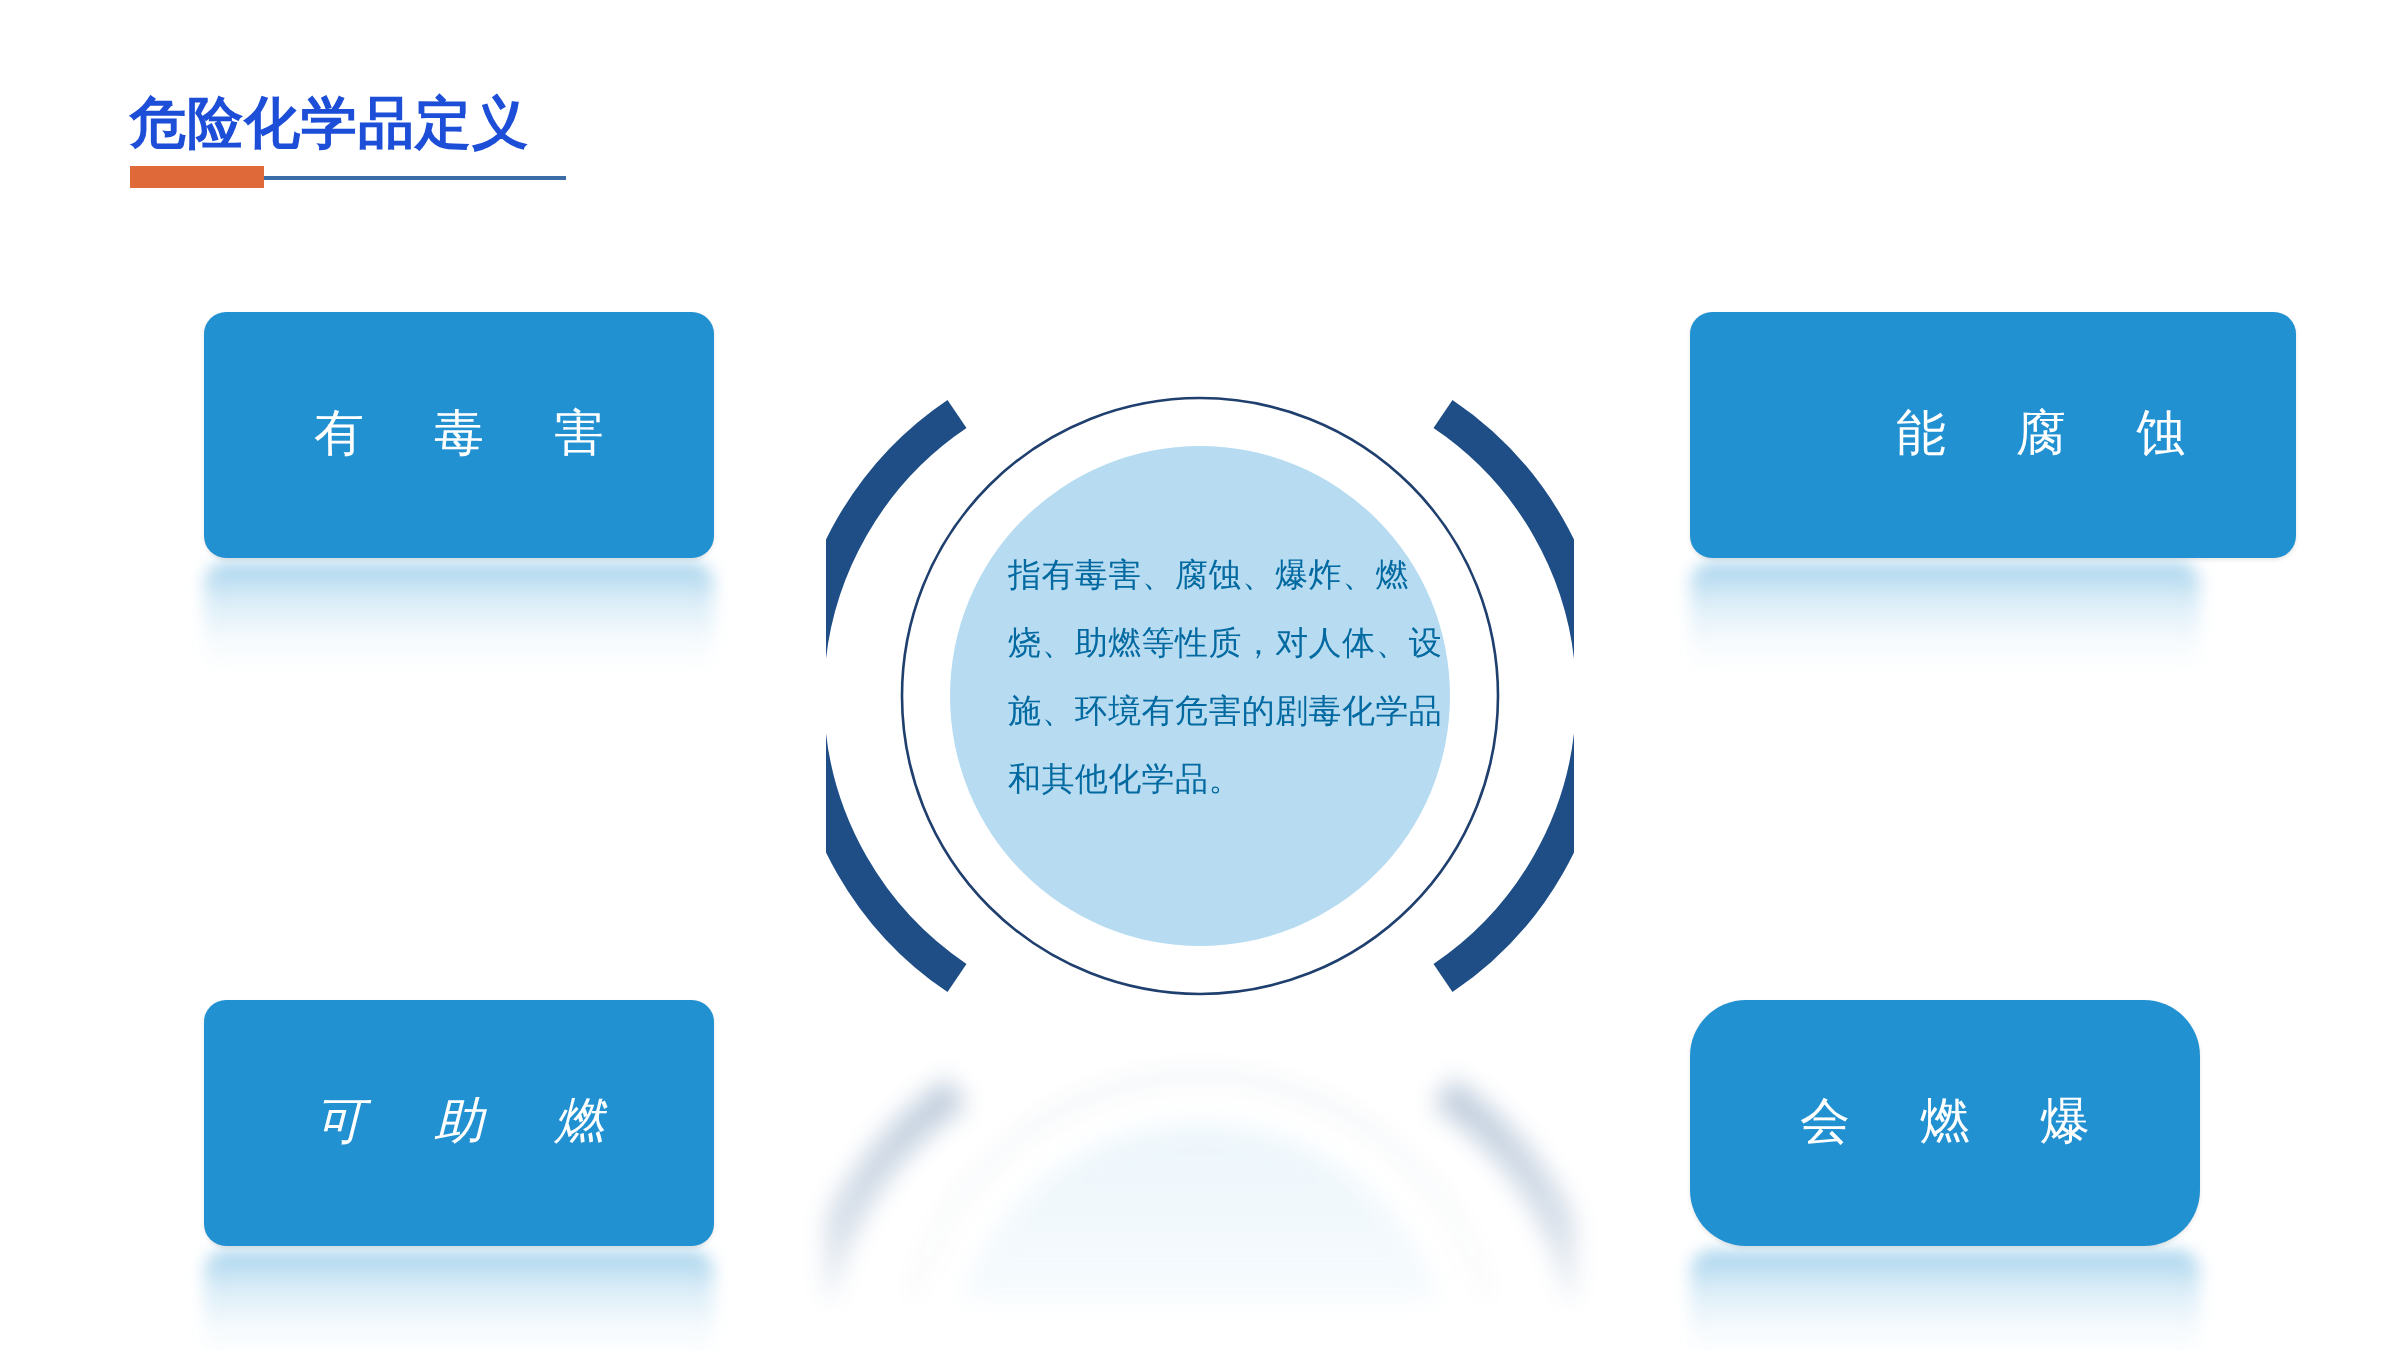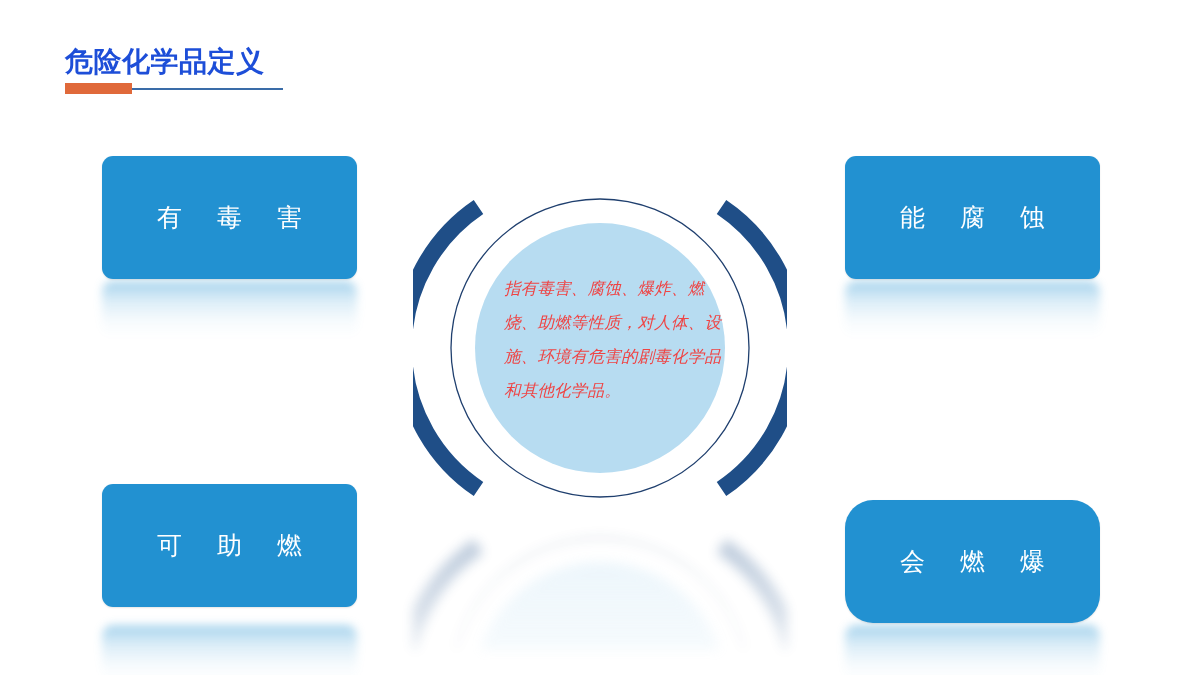--- a/index.html
+++ b/index.html
@@ -80,23 +80,23 @@
         rgba(34,145,209,0.40) 0%,
         rgba(34,145,209,0.16) 35%,
         rgba(34,145,209,0.04) 70%,
         rgba(34,145,209,0.00) 100%);
     filter: blur(4px);
     pointer-events: none;
   }
 
   .card-tl { left: 102px;  top: 156px; }
   .card-tl-ref { left: 102px; top: 281px; }
-  .card-tr { left: 845px;  top: 156px; }
+  .card-tr { left: 845px;  top: 156px; padding-left: 48px; }
   .card-tr-ref { left: 845px; top: 281px; }
-  .card-bl { left: 102px;  top: 484px; }
+  .card-bl { left: 102px;  top: 500px; font-style: italic; }
   .card-bl-ref { left: 102px; top: 625px; }
   .card-br { left: 845px;  top: 500px; border-radius: 28px; }
   .card-br-ref { left: 845px; top: 625px; }
 
   
   .center-wrap {
     position: absolute;
     left: 413px;
     top: 161px;
     width: 374px;
@@ -107,26 +107,25 @@
     left: 0;
     top: 0;
     width: 374px;
     height: 374px;
   }
   .center-text {
     position: absolute;
     left: 91px;
     top: 110px;
     width: 226px;
-    color: #ef4444;
+    color: #0369a1;
     font-size: 16.5px;
     line-height: 34px;
     text-align: left;
     letter-spacing: 0.2px;
-    font-style: italic;
   }
 
   
   .center-reflection {
     position: absolute;
     left: 413px;
     top: 500px;
     width: 374px;
     height: 150px;
     transform: scaleY(-1);

